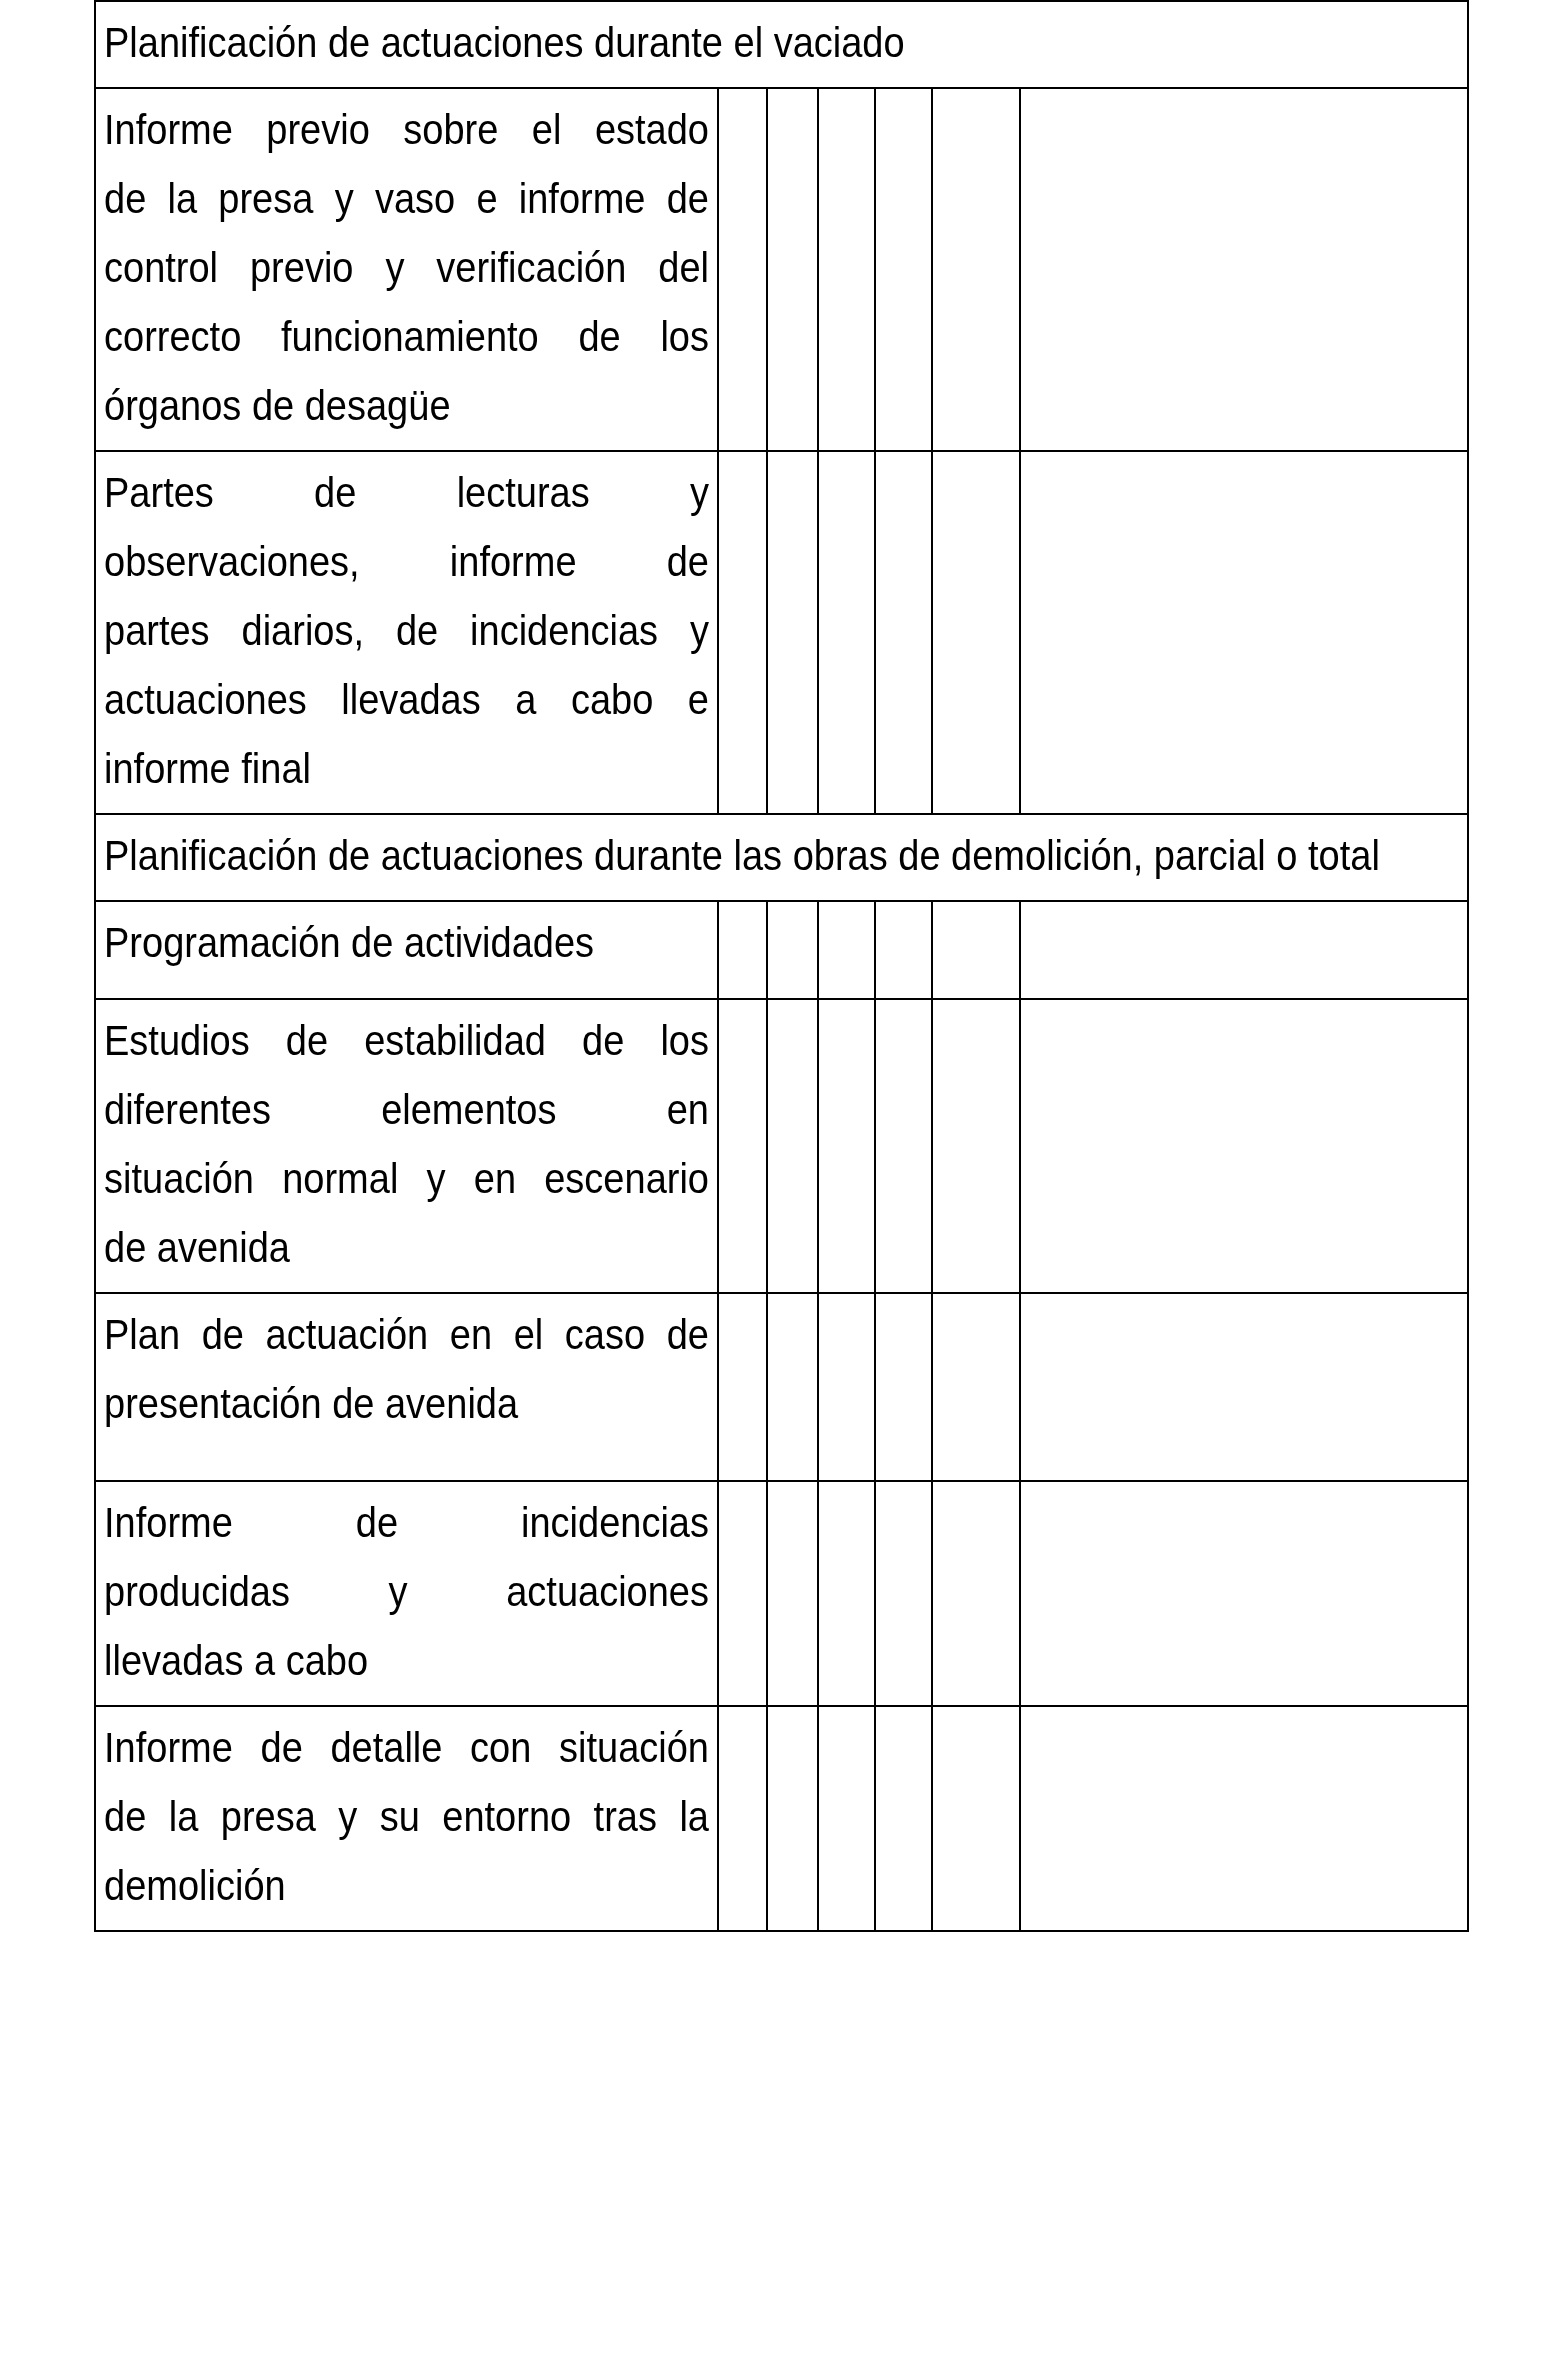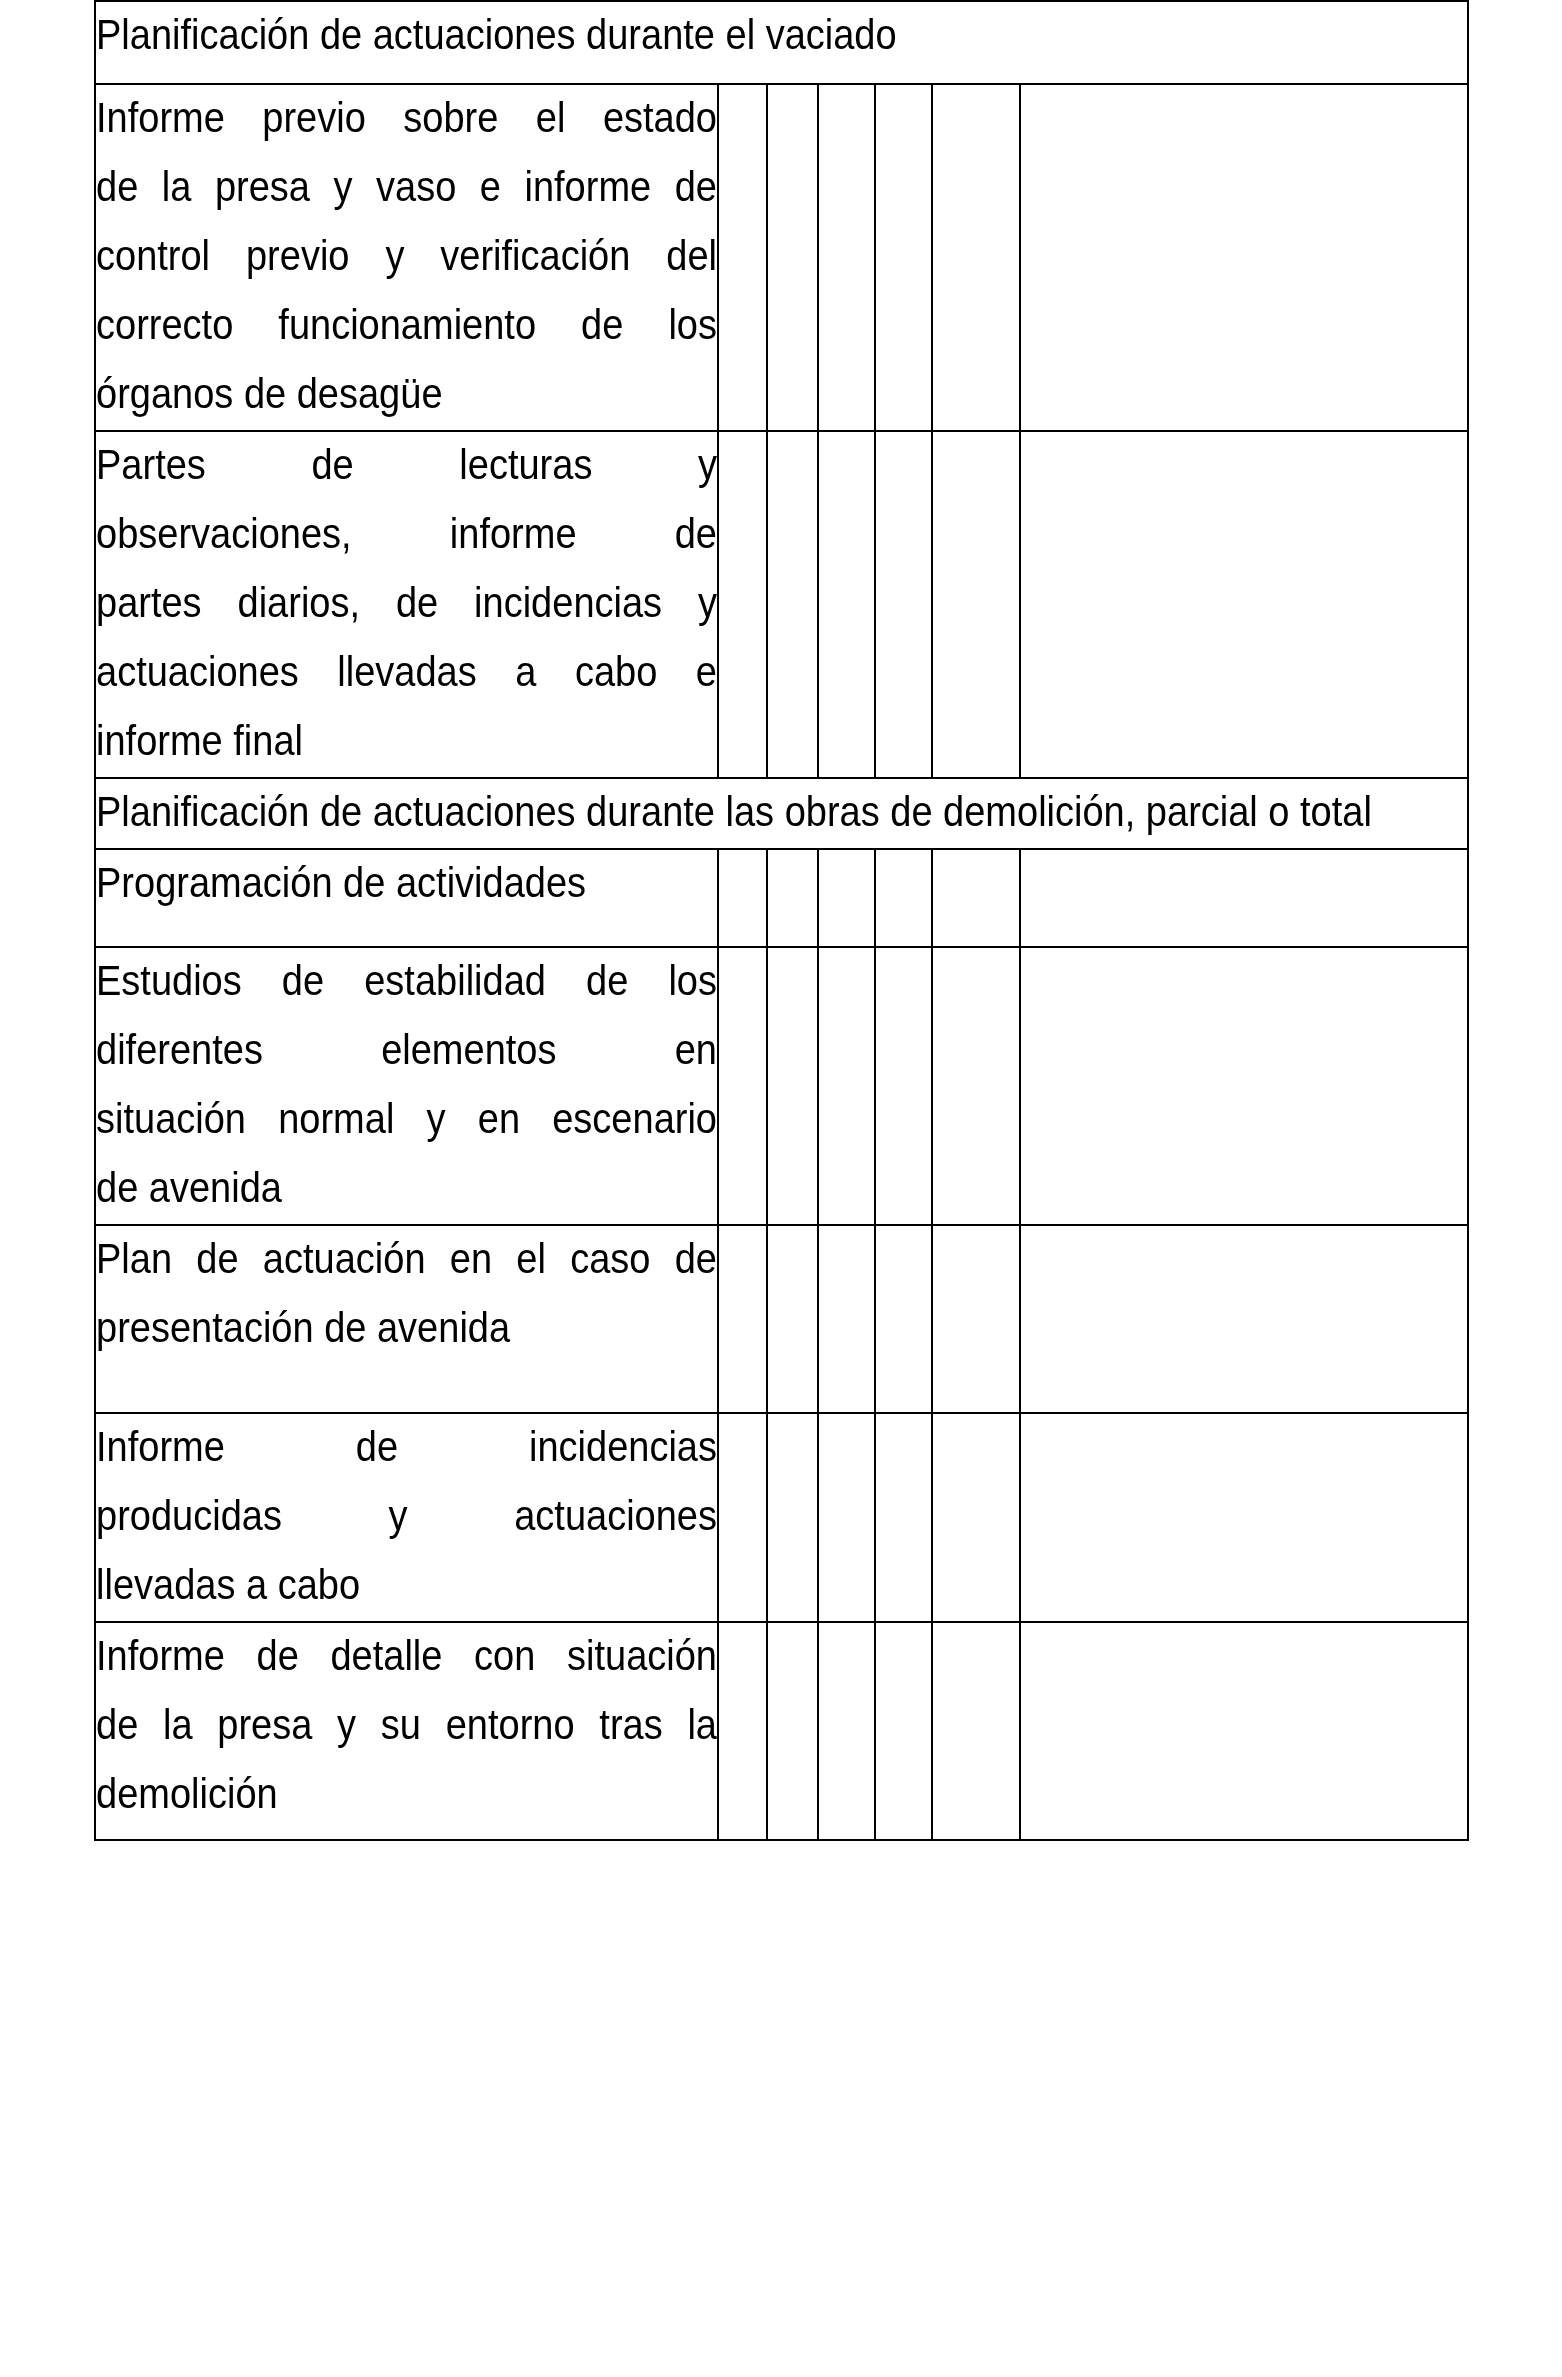--- a/index.html
+++ b/index.html
@@ -19,21 +19,21 @@
     position: absolute;
     left: 94px;
     top: 0px;
     width: 1375px;
     border-collapse: collapse;
     table-layout: fixed;
   }
   table.checklist td {
     border: 2.6px solid #000000;
     vertical-align: top;
-    padding: 0;
+    padding: 8px;
     overflow: visible;
   }
   
   tr.r1 { height: 83px;  }
   tr.r2 { height: 284px; }
   tr.r3 { height: 326px; }
   tr.r4 { height: 62px; }
   tr.r5 { height: 98px; }
   tr.r6 { height: 254px; }
   tr.r7 { height: 188px; }

